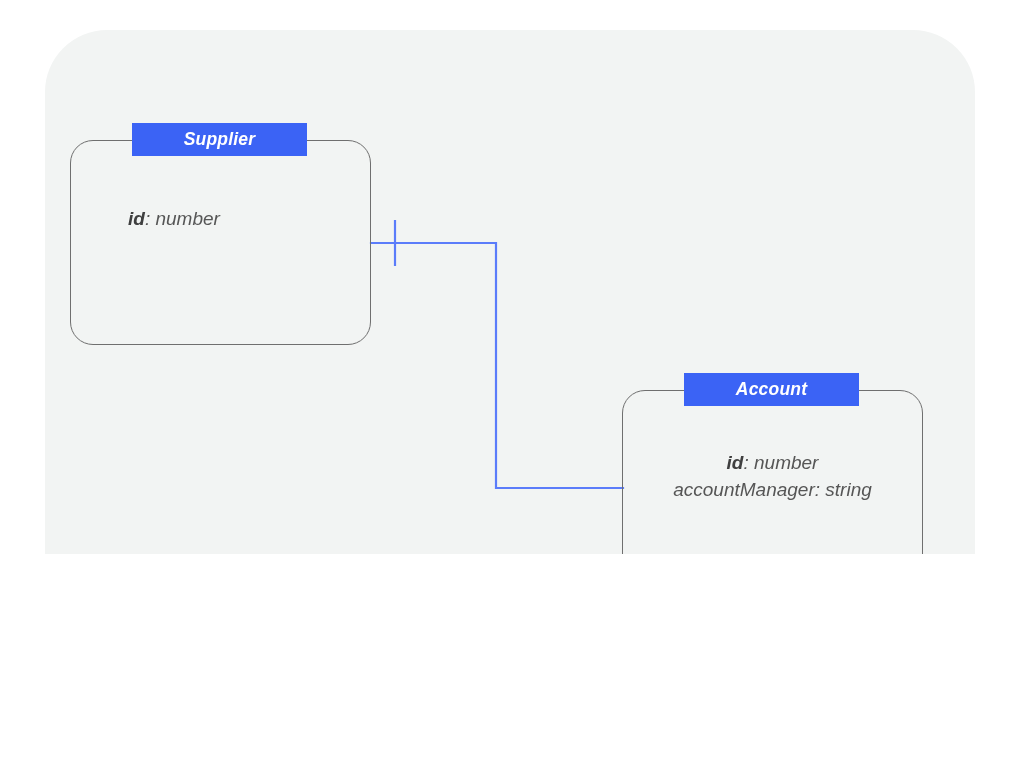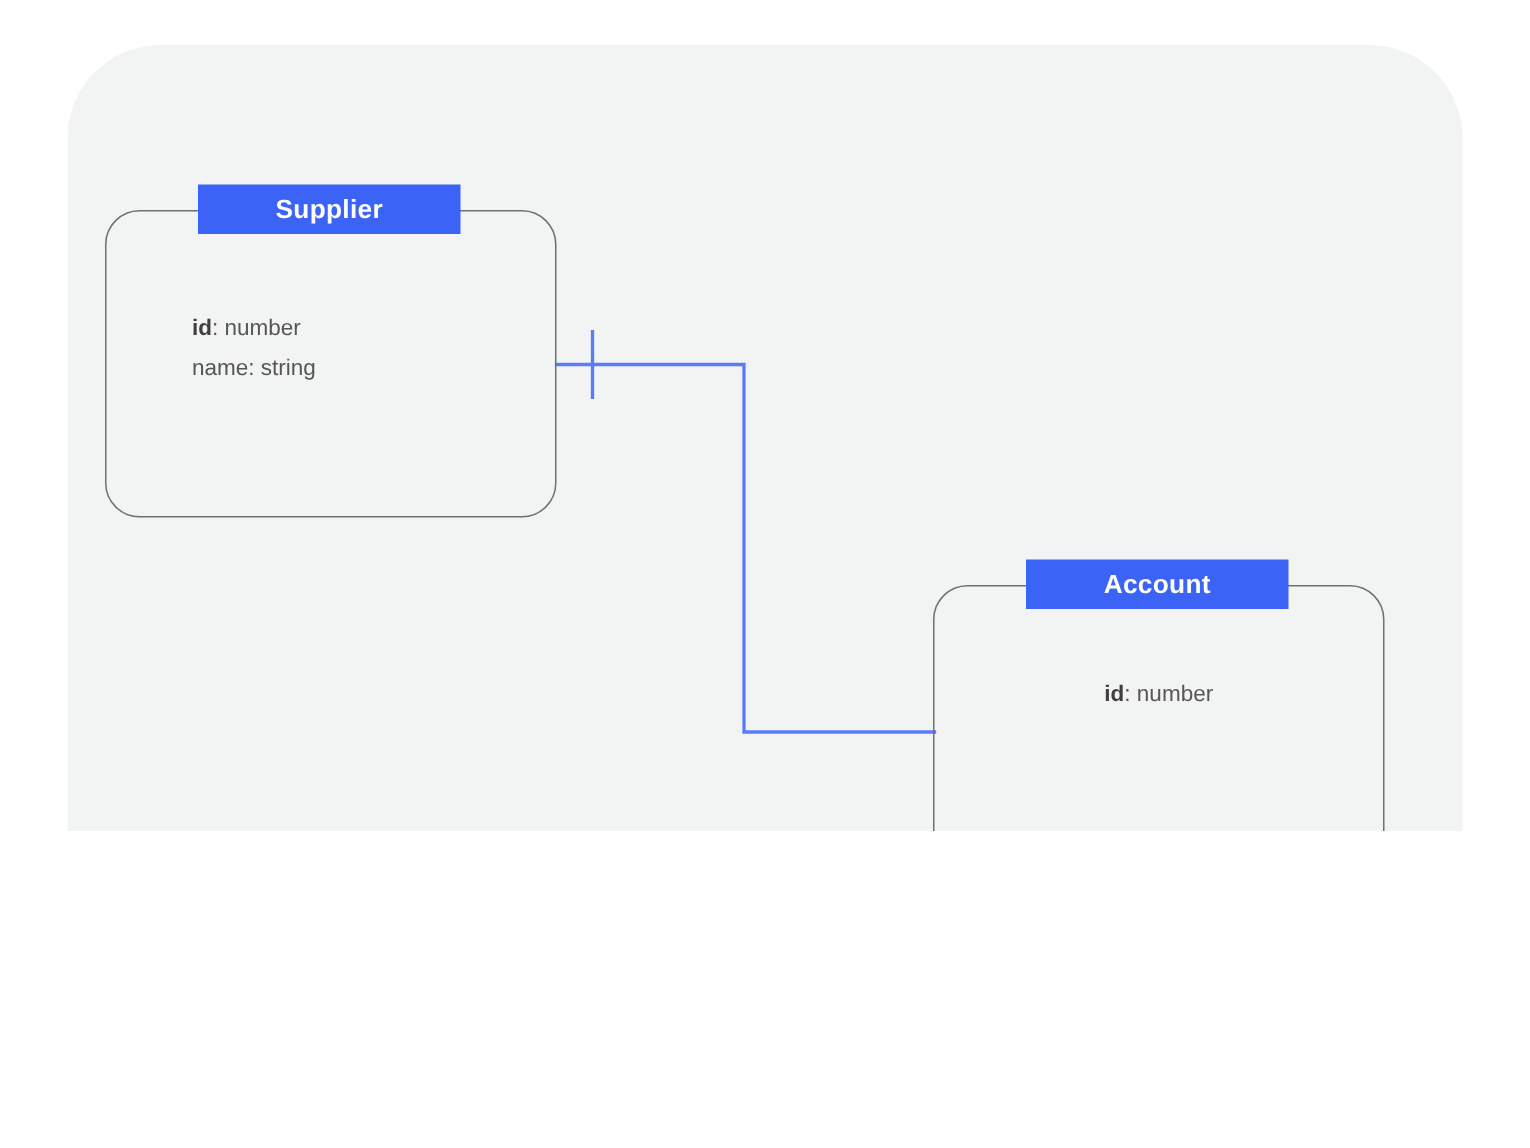--- a/index.html
+++ b/index.html
@@ -14,20 +14,21 @@
     font-family: "Liberation Sans", sans-serif;
     -webkit-font-smoothing: antialiased;
   }
 
   #canvas {
     position: relative;
     width: 1020px;
     height: 554px;
     overflow: hidden;
     background: #ffffff;
+    font-style: italic;
   }
 
   
   .panel {
     position: absolute;
     left: 45px;
     top: 30px;
     width: 930px;
     height: 698px;
     background: #f2f4f3;
@@ -69,21 +70,21 @@
     line-height: 33px;
     text-align: center;
     letter-spacing: 0.2px;
   }
 
   .entity-body {
     position: absolute;
     left: 0;
     right: 0;
     color: #4d4d4d;
-    font-size: 15px;
+    font-size: 19px;
     line-height: 27px;
   }
 
   .entity-body .field {
     white-space: nowrap;
   }
   .entity-body .fkey {
     font-weight: bold;
     color: #3f3f3f;
   }
@@ -125,28 +126,28 @@
     <path id="edge-path" fill="none" stroke="#5b7cfa" stroke-width="2.2" stroke-linecap="square" stroke-linejoin="miter" d="M 371 243 L 496 243 L 496 488 L 623 488"></path>
     <path id="edge-marker" fill="none" stroke="#5b7cfa" stroke-width="2.2" stroke-linecap="butt" d="M 395 220 L 395 266"></path>
   </svg>
 
   <div class="entity" id="entity-supplier">
     <div class="entity-title">Supplier</div>
     <div class="entity-body">
       <div class="field">
         <span class="fkey">id</span><span class="ftype">: </span><span class="ftype">number</span>
       </div>
-      <div class="field">
-        <span class="ftype">name</span><span class="ftype">: </span><span class="ftype">string</span>
-      </div>
     </div>
   </div>
 
   <div class="entity" id="entity-account">
     <div class="entity-title">Account</div>
     <div class="entity-body">
       <div class="field">
         <span class="fkey">id</span><span class="ftype">: </span><span class="ftype">number</span>
       </div>
+      <div class="field">
+        <span class="ftype">accountManager</span><span class="ftype">: </span><span class="ftype">string</span>
+      </div>
     </div>
   </div>
 
 </div>
 
 </body></html>

